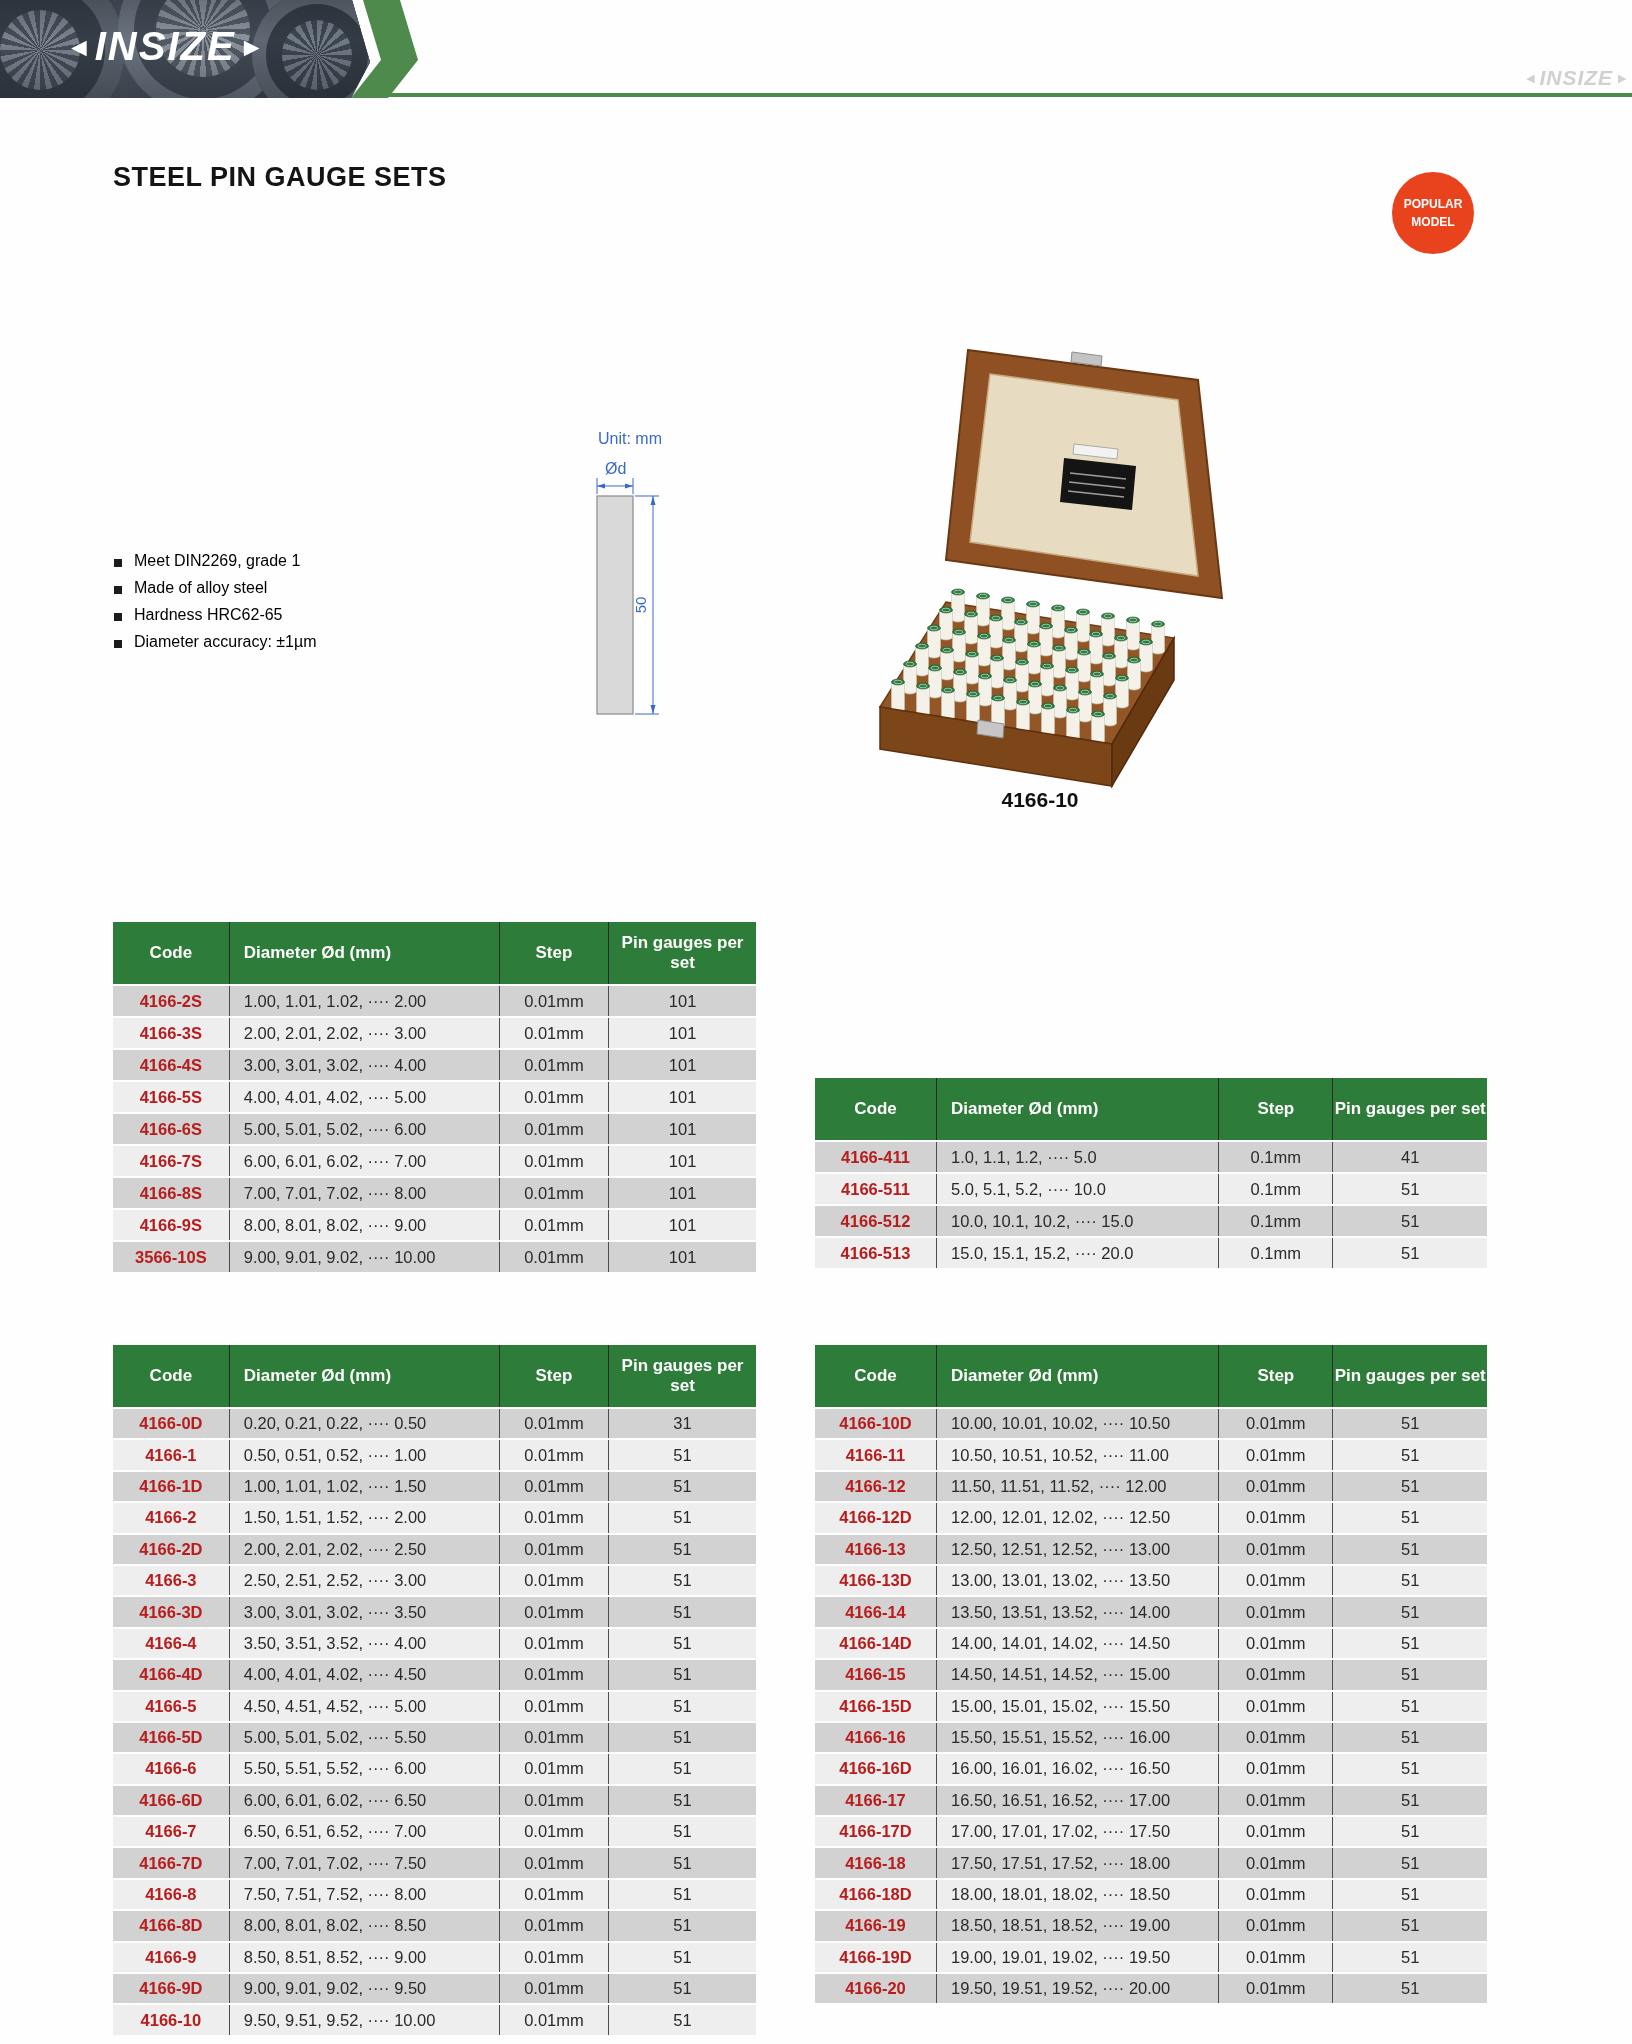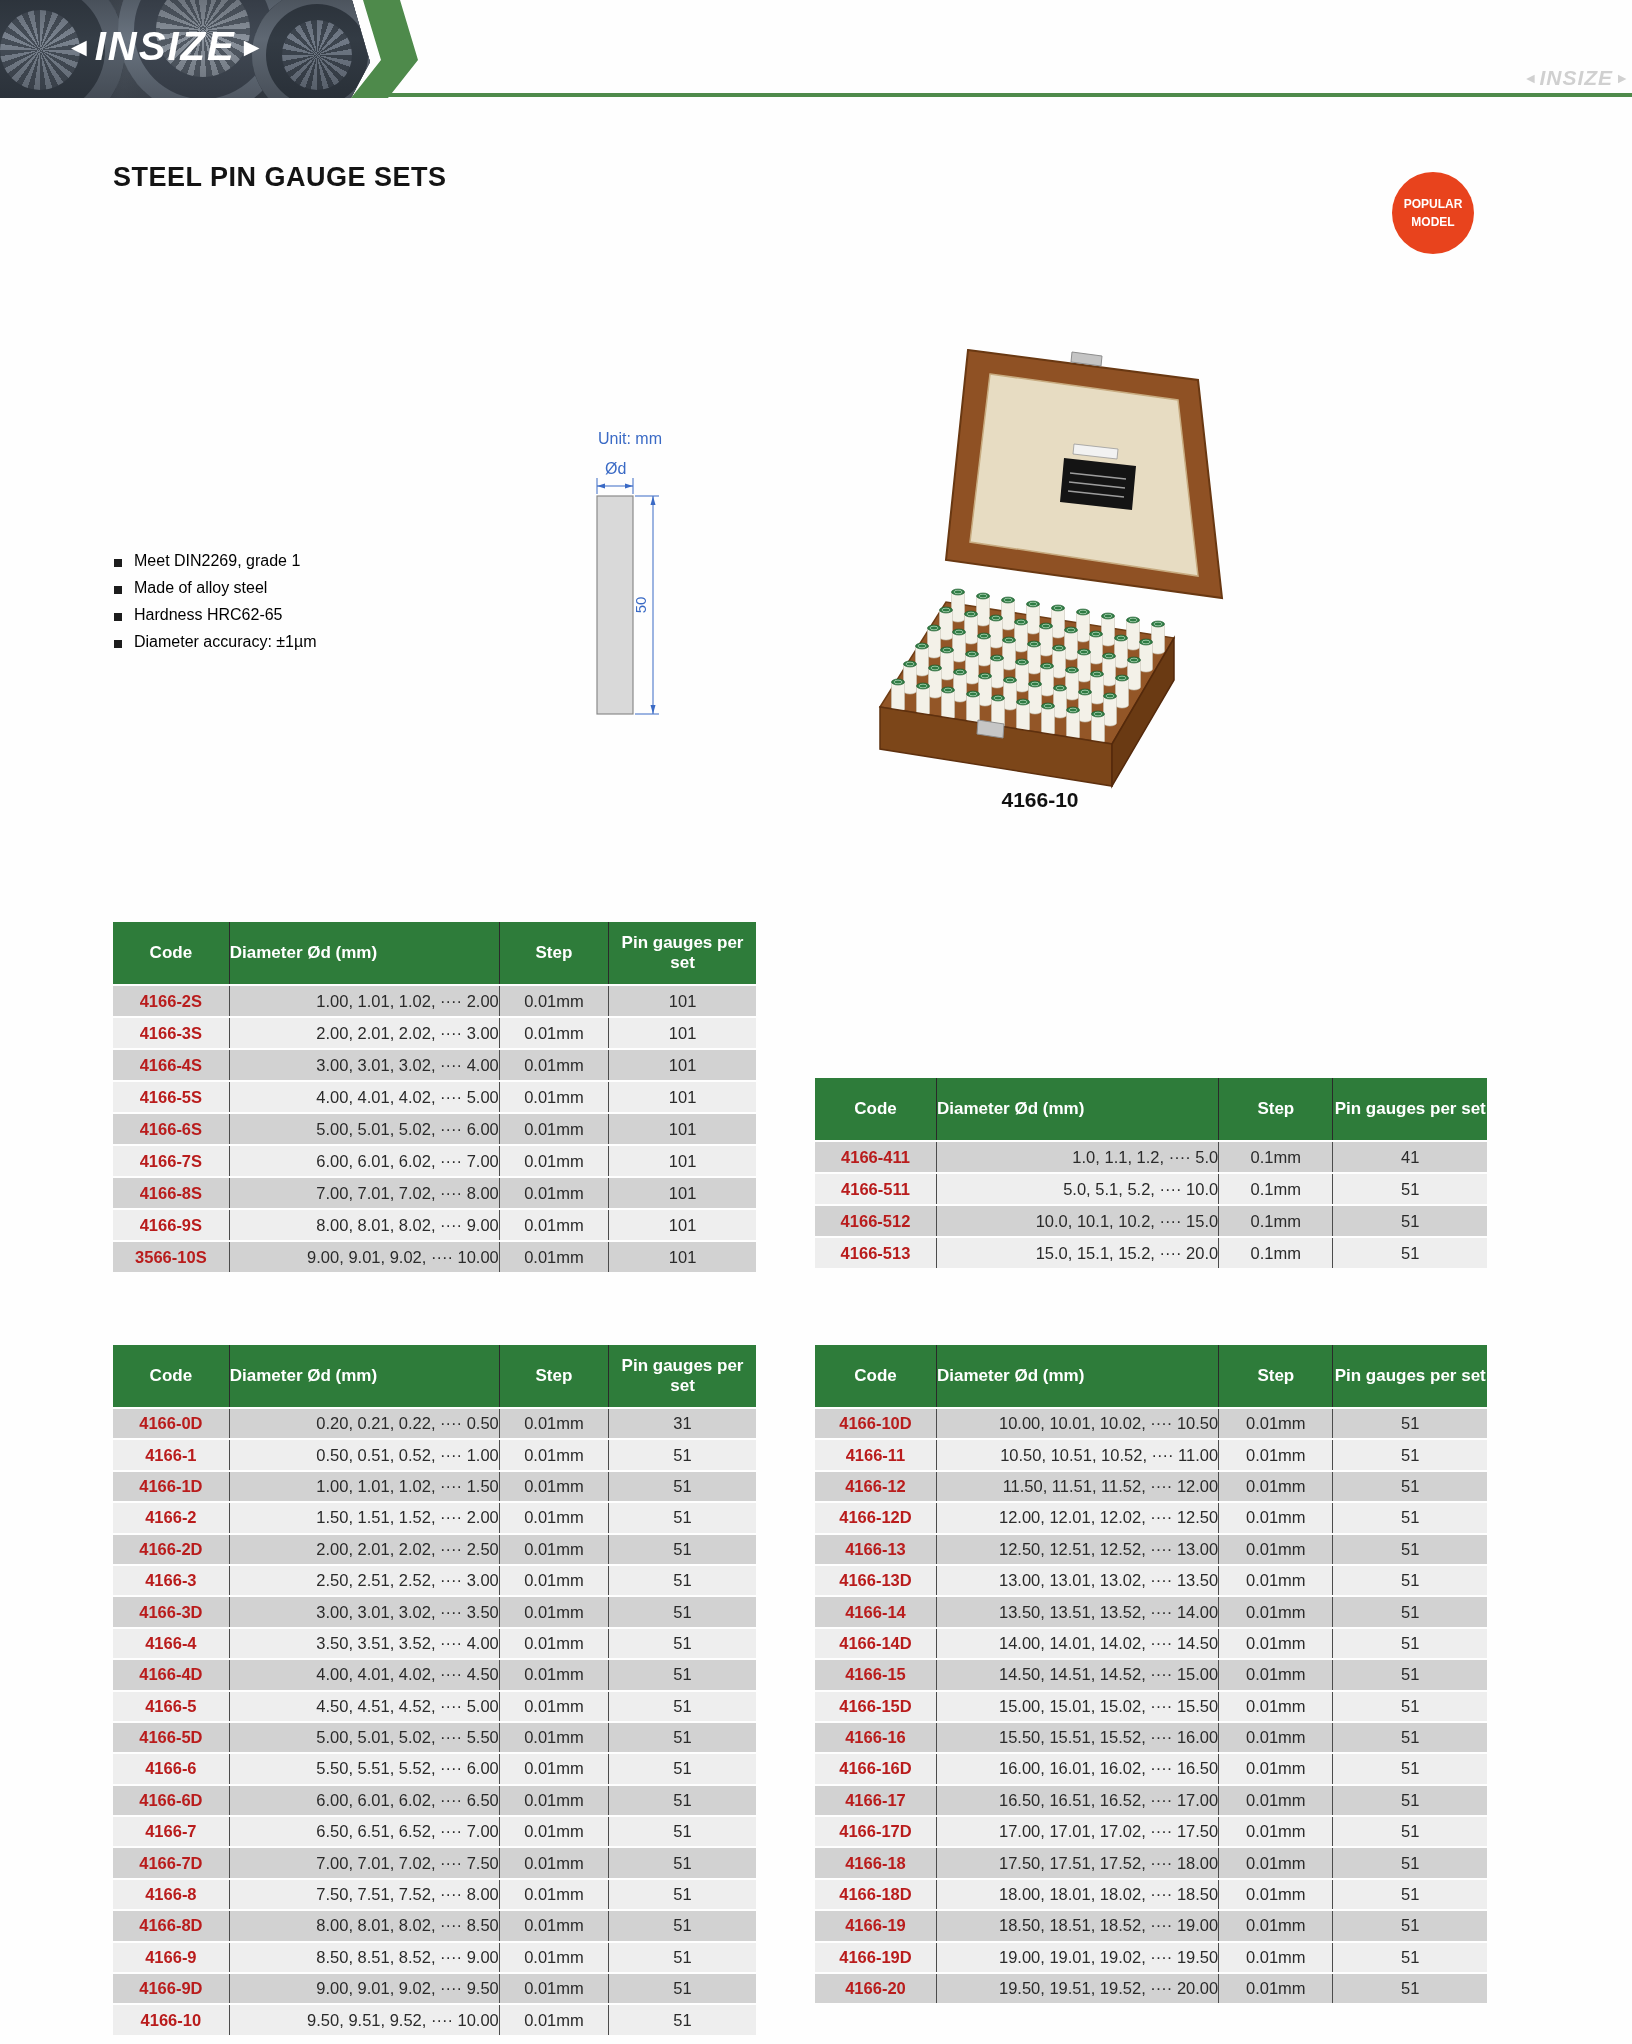--- a/index.html
+++ b/index.html
@@ -48,28 +48,28 @@
   
   .diagram{position:absolute;left:558px;top:424px;}
   .product-art{position:absolute;left:850px;top:330px;}
   .product-caption{position:absolute;left:930px;top:788px;width:220px;text-align:center;
     font-size:21px;font-weight:700;color:#111;}
 
   
   table.spec{border-collapse:separate;border-spacing:0 2px;table-layout:fixed;position:absolute;}
   table.spec th{background:#2e7c3a;color:#fff;font-weight:700;font-size:17px;height:62px;
     vertical-align:middle;text-align:center;padding:0;line-height:20px;}
-  table.spec th.h-diam{text-align:left;}
+  table.spec th.h-diam{text-align:left;padding-left:14px;}
   table.spec th + th{border-left:1px solid #2a2a2a;}
   table.spec td + td{border-left:1px solid #4c4c4c;}
   table.spec td{font-size:16.5px;color:#2a2a2a;text-align:center;vertical-align:middle;padding:0;}
   table.spec tbody tr:nth-child(odd) td{background:#d2d2d2;}
   table.spec tbody tr:nth-child(even) td{background:#eeeeee;}
   table.spec td:nth-child(1){font-weight:700;color:#b91c1c;}
-  table.spec td:nth-child(2){text-align:right;padding-left:14px;}
+  table.spec td:nth-child(2){text-align:left;padding-left:14px;}
   #table1,#table2{--rh:30px;}
   #table3,#table4{--rh:29.4px;}
   table.spec td{height:var(--rh);}
   #table1{left:113px;top:920px;width:643px;}
   #table2{left:815px;top:1076px;width:672px;}
   #table3{left:113px;top:1343px;width:643px;}
   #table4{left:815px;top:1343px;width:672px;}
 </style>
 </head>
 <body>

